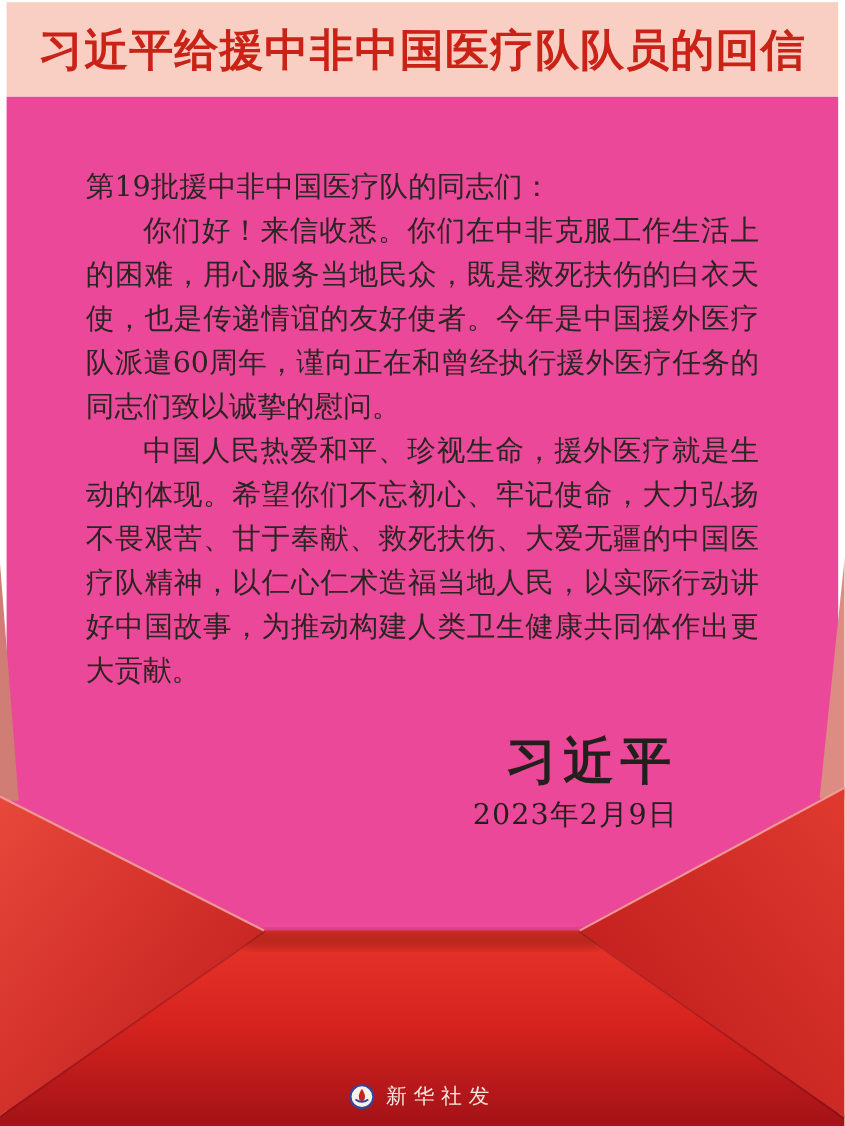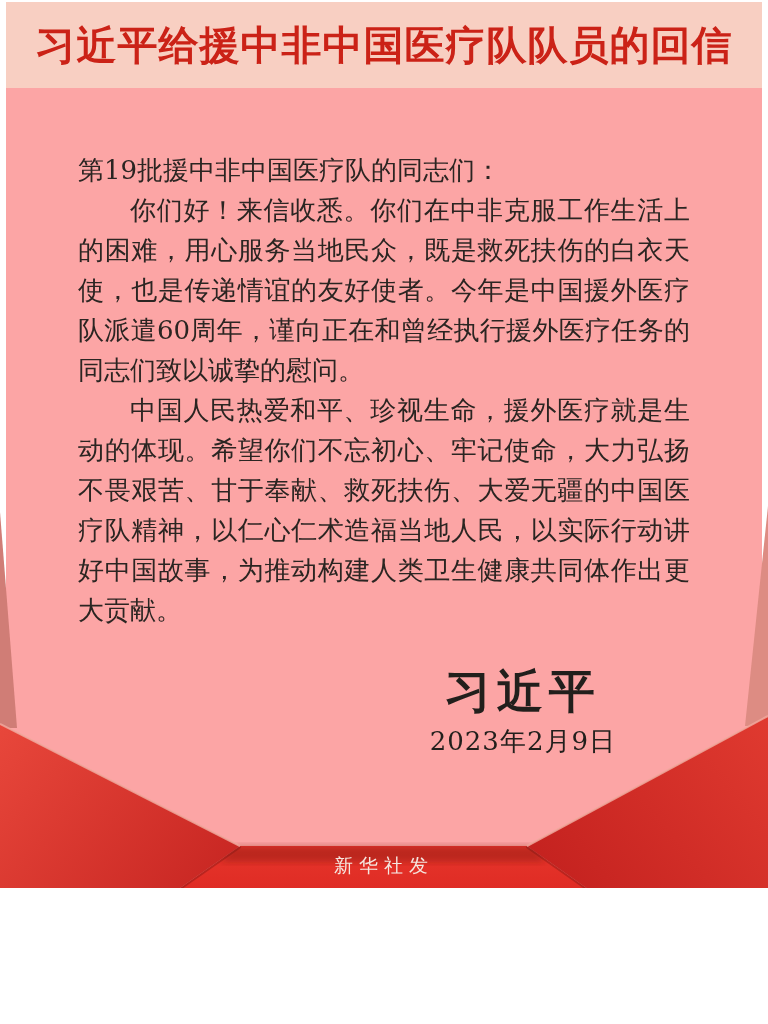--- a/index.html
+++ b/index.html
@@ -1,60 +1,60 @@
 <!DOCTYPE html>
 <html><head>
 <meta charset="utf-8">
 <style>
   html,body{margin:0;padding:0;background:#ffffff;}
   .poster{
-    position:relative;width:768px;height:888px;overflow:hidden;
+    position:relative;width:768px;height:1024px;overflow:hidden;
     background:#ffffff;font-family:"DejaVu Serif","Liberation Serif",serif;
   }
   
   .banner{
     position:absolute;left:6px;right:6px;top:2px;height:86px;
     background:#f8cfc2;display:flex;align-items:center;justify-content:center;
   }
   .banner h1{
     margin:0;font-size:40px;font-weight:bold;color:#cb2217;
     letter-spacing:1px;white-space:nowrap;
   }
   
   .paper{
     position:absolute;left:6px;right:6px;top:88px;bottom:0;
-    background:#fca5a5;
+    background:#ec4899;
   }
   .letter{
     position:absolute;top:62px;left:72px;right:72px;
     font-size:26px;line-height:40px;color:#2b2522;
     text-align:justify;
   }
   .letter p{margin:0;}
   .letter p.para{text-indent:2em;}
   .letter p.para + p.para{}
   .sign-block{
-    position:absolute;top:576px;right:146px;text-align:center;color:#221f1c;
+    position:absolute;top:576px;right:146px;text-align:right;color:#221f1c;
   }
   .signature{
     font-size:46px;line-height:54px;font-weight:bold;letter-spacing:6px;
   }
   .date{
     font-size:26px;line-height:30px;margin-top:8px;letter-spacing:1px;
   }
   
   .envelope{
     position:absolute;left:0;top:0;width:768px;height:1024px;
     pointer-events:none;display:block;
   }
   
   .footer{
     position:absolute;left:0;right:0;bottom:12px;height:30px;
     display:flex;align-items:center;justify-content:center;gap:10px;
-    color:#f5e7e0;font-size:19px;letter-spacing:6px;flex-direction:column;
+    color:#f5e7e0;font-size:19px;letter-spacing:6px;
   }
   .footer .logo{display:block;}
 </style>
 </head>
 <body>
 
 <div class="poster">
 
   <div class="banner">
     <h1>习近平给援中非中国医疗队队员的回信</h1>

